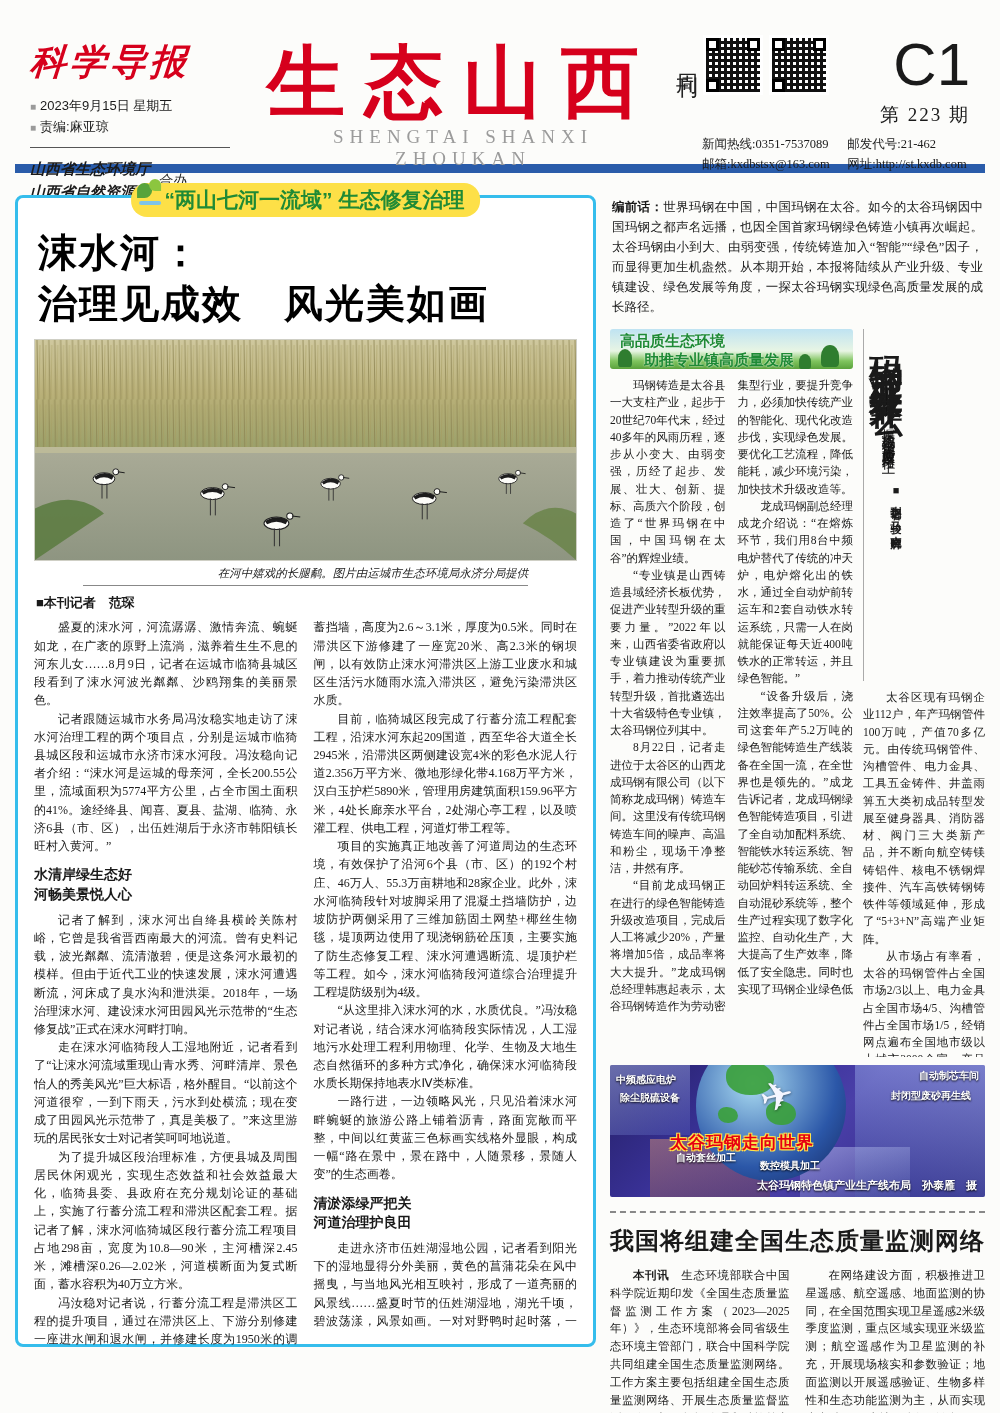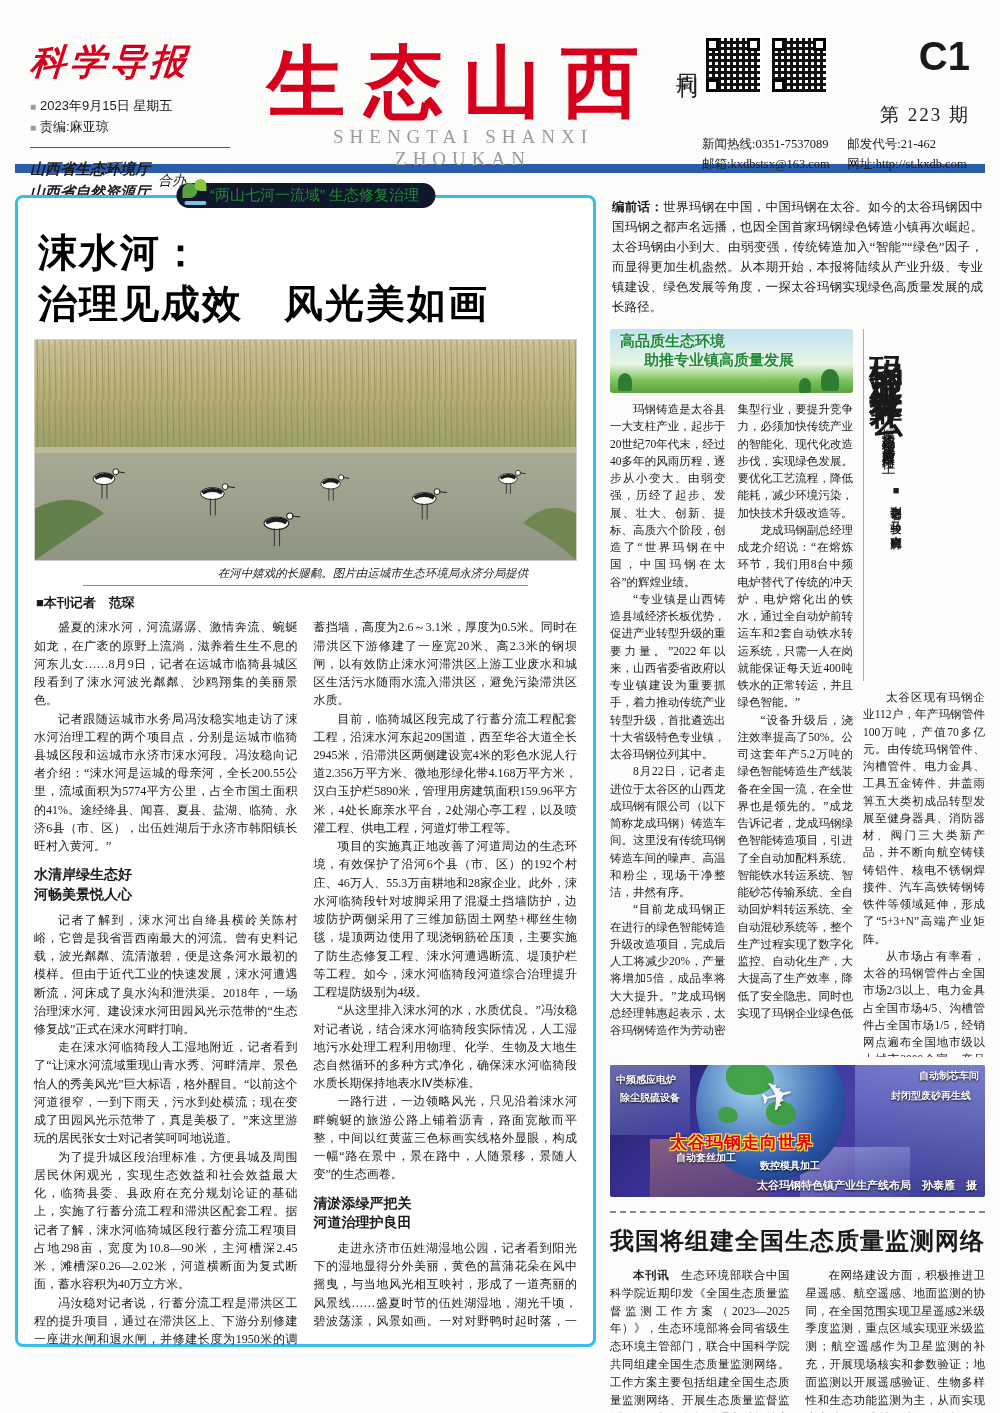--- a/index.html
+++ b/index.html
@@ -25,34 +25,34 @@
                 font-family:"Liberation Serif",serif;}
   .weekly{writing-mode:vertical-rl;font-size:22px;letter-spacing:4px;color:#222;
           margin:14px 0 0 6px;font-family:"Liberation Sans",sans-serif;}
   .mh-right{width:268px;text-align:right;}
   .qr-row{display:flex;justify-content:flex-start;gap:12px;align-items:flex-start;margin-left:4px;}
   .qr{width:54px;height:54px;position:relative;background:
       repeating-linear-gradient(0deg,#111 0 3px,transparent 3px 6px),
       repeating-linear-gradient(90deg,#111 0 3px,#fff 3px 6px);outline:3px solid #fff;}
   .qr i{position:absolute;width:13px;height:13px;background:#fff;border:3px solid #000;box-sizing:border-box;}
   .qr i.tl{top:0;left:0;} .qr i.tr{top:0;right:0;} .qr i.bl{bottom:0;left:0;}
-  .page-code{font-size:40px;font-weight:bold;font-family:"Liberation Sans",sans-serif;
+  .page-code{font-size:60px;font-weight:normal;font-family:"Liberation Sans",sans-serif;
              line-height:0.9;margin-left:14px;flex:1;}
   .issue{font-size:19px;margin-top:10px;letter-spacing:2px;}
   .contacts{margin-top:8px;font-size:12.5px;text-align:left;display:grid;
             grid-template-columns:auto auto;column-gap:14px;row-gap:3px;white-space:nowrap;}
   .blue-bar{height:9px;background:#2a5caa;margin:4px 15px 10px 15px;}
   
   .content{display:flex;gap:14px;padding:12px 15px 0 15px;box-sizing:border-box;}
   
   .left-block{width:583px;box-sizing:border-box;border:3px solid #35bdec;border-radius:8px;
               position:relative;padding:26px 16px 12px 16px;height:1152px;background:#fff;}
   .pill{position:absolute;top:-15px;left:50%;transform:translateX(-50%);
-        background:#0f172a;border-radius:16px;padding:3px 16px 3px 34px;
-        color:#1f8a35;font-weight:normal;font-size:15px;white-space:nowrap;
+        background:#fde047;border-radius:16px;padding:3px 16px 3px 34px;
+        color:#1f8a35;font-weight:bold;font-size:21px;white-space:nowrap;
         font-family:"Liberation Sans",sans-serif;}
   .leaf{position:absolute;left:6px;top:-4px;width:26px;height:26px;}
   .leaf b{position:absolute;border-radius:50% 50% 50% 0;background:#57a33b;width:15px;height:15px;left:0;top:4px;}
   .leaf u{position:absolute;border-radius:50% 50% 0 50%;background:#8cc63f;width:12px;height:12px;right:2px;top:0;}
   .leaf s{position:absolute;height:4px;width:22px;background:#7fc4e8;border-radius:3px;bottom:0;left:2px;}
   .headline{font-family:"Liberation Sans",sans-serif;font-weight:900;color:#000;
             font-size:39px;line-height:1.3;margin:4px 0 10px 4px;letter-spacing:2px;}
   .photo{width:100%;height:222px;display:block;border:1px solid #cfcfc5;box-sizing:border-box;}
   .caption{font-size:11.5px;color:#222;text-align:right;margin:5px auto 2px auto;
            border-bottom:1px solid #888;width:82%;padding-bottom:4px;font-style:italic;}
@@ -61,21 +61,21 @@
              font-size:12px;line-height:1.52;text-align:justify;}
   .left-body p,.mid-text p,.side-text p,.bottom-cols p{margin:0;text-indent:2em;}
   .left-body h4,.mid-text h4{font-family:Liberation Serif, serif;font-size:14px;margin:10px 0 6px 0;
       text-indent:0;line-height:1.4;}
   
   .right-col{flex:1;display:flex;flex-direction:column;}
   .editor-note{font-size:12.5px;line-height:1.6;text-align:justify;padding:2px 2px 8px 2px;}
   .editor-note b{font-family:"Liberation Sans",sans-serif;}
   .mid-flex{display:flex;gap:10px;margin-top:4px;}
   .mid-main{flex:1;min-width:0;}
-  .banner-img{height:64px;border-radius:3px;position:relative;overflow:hidden;margin-bottom:8px;
+  .banner-img{height:40px;border-radius:3px;position:relative;overflow:hidden;margin-bottom:8px;
       background:linear-gradient(180deg,#bfe3f2 0%,#e8f5e4 55%,#7fc45e 80%,#5aa23c 100%);}
   .banner-img .t1{position:absolute;left:10px;top:3px;color:#1e8a35;font-weight:900;
       font-family:"Liberation Sans",sans-serif;font-size:15px;text-shadow:0 0 2px #fff;}
   .banner-img .t2{position:absolute;left:34px;top:22px;color:#1e8a35;font-weight:900;
       font-family:Liberation Mono, monospace;font-size:15px;text-shadow:0 0 2px #fff;}
   .banner-img .tree{position:absolute;bottom:2px;width:14px;height:18px;background:#2f7d2f;
       border-radius:50% 50% 20% 20%;}
   .mid-text{height:646px;column-count:2;column-gap:12px;overflow:hidden;
             font-size:11.5px;line-height:1.5;text-align:justify;}
   .mid-side{width:122px;flex:none;}

